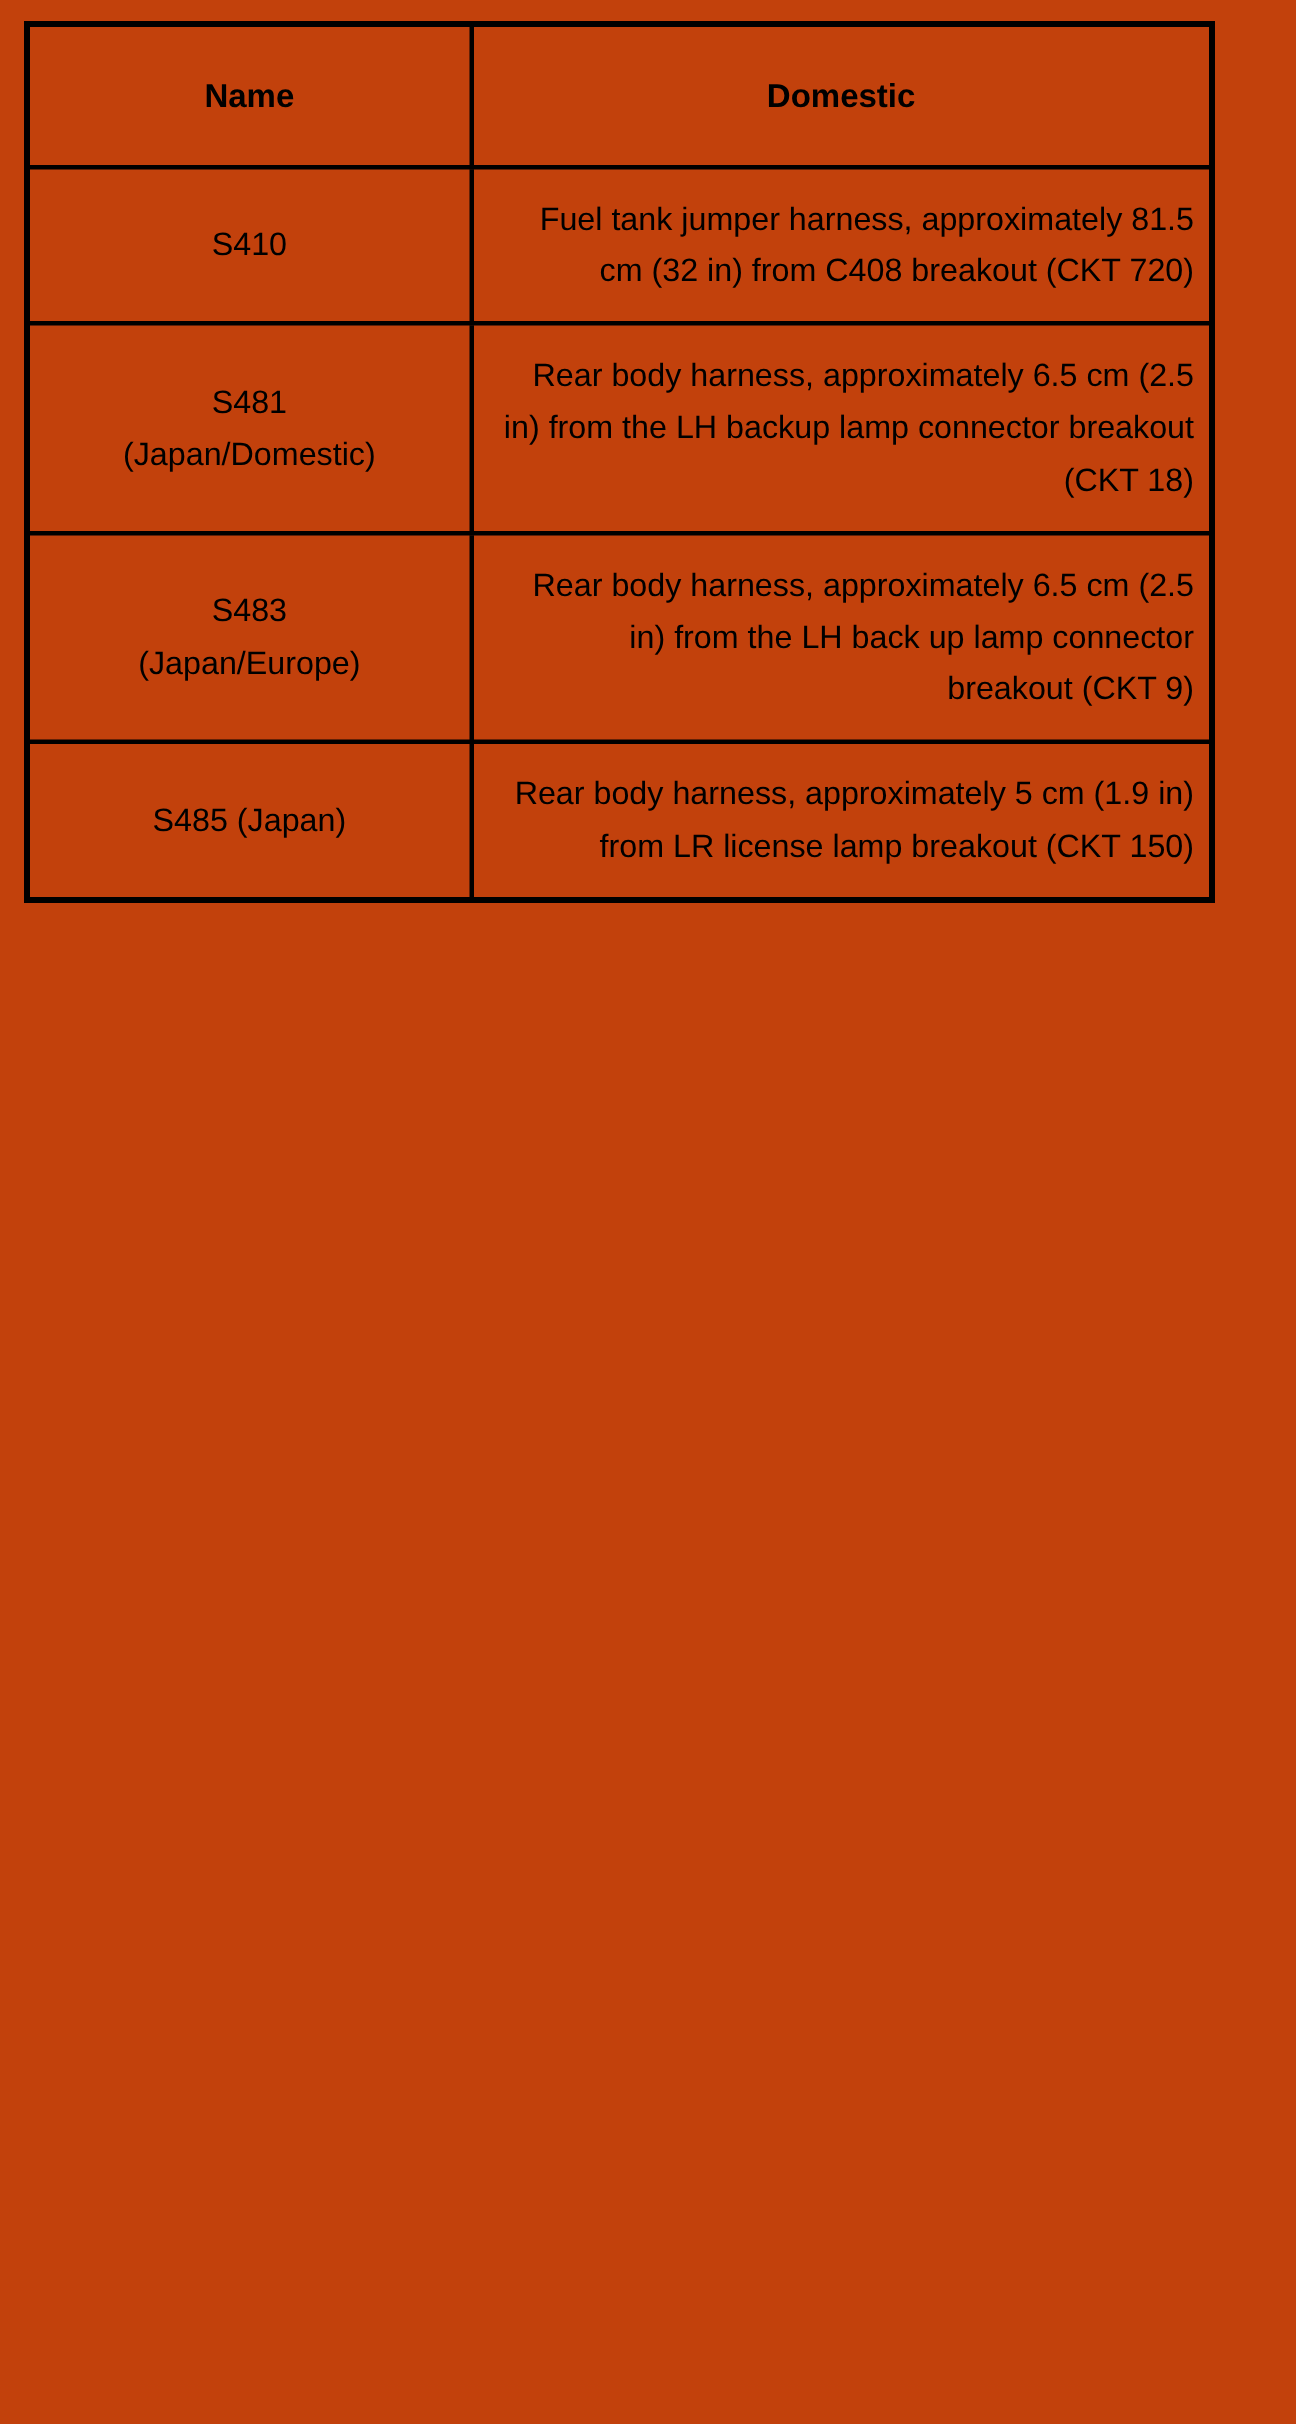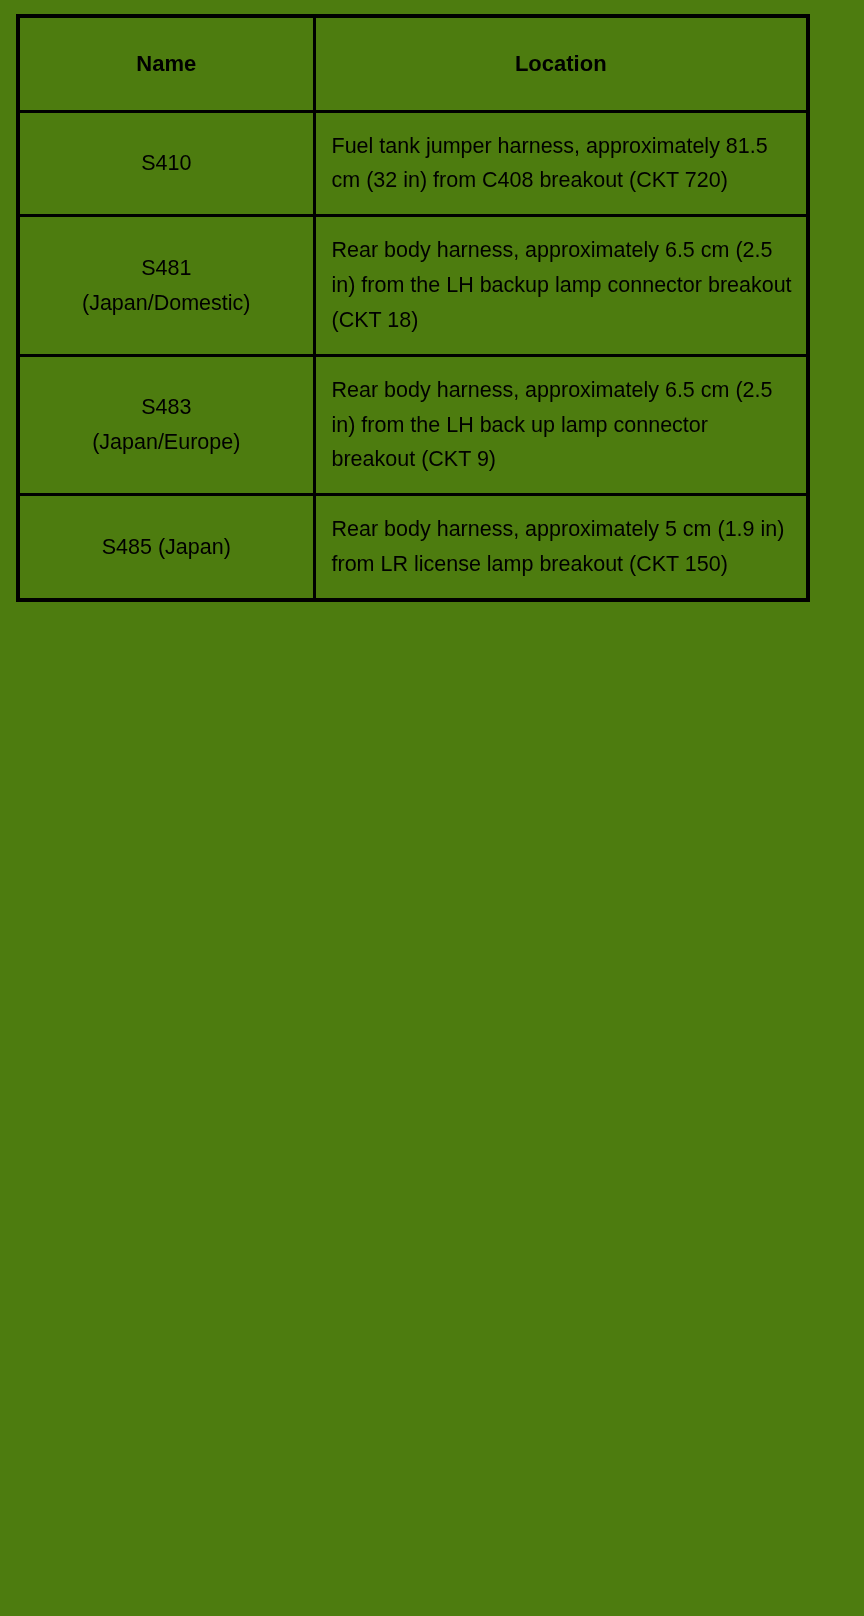--- a/index.html
+++ b/index.html
@@ -12,21 +12,21 @@
     height: 1616px;
     font-family: "Liberation Sans", sans-serif;
     color: #000000;
     overflow: hidden;
   }
   .page {
     box-sizing: border-box;
     width: 864px;
     height: 1616px;
     padding: 14px 44px 0 16px;
-    background: #4d7c0f;
+    background: #c2410c;
   }
   table.splice-table {
     border-collapse: collapse;
     width: 790px;
     table-layout: fixed;
     border: 4px solid #000000;
   }
   table.splice-table col.col-name { width: 296px; }
   table.splice-table col.col-loc  { width: 494px; }
 
@@ -42,38 +42,38 @@
     text-align: center;
     padding: 28px 6px;
     font-size: 22px;
   }
   table.splice-table td.name-cell {
     text-align: center;
     padding: 14px 8px;
     margin-top: 34px;
   }
   table.splice-table td.loc-cell {
-    text-align: left;
+    text-align: right;
     padding: 16px 10px 16px 16px;
   }
   .name-line { display: block; }
 </style>
 </head>
 <body>
 
 <div class="page">
   <table class="splice-table">
     <colgroup>
       <col class="col-name">
       <col class="col-loc">
     </colgroup>
     <thead>
       <tr>
         <th>Name</th>
-        <th>Location</th>
+        <th>Domestic</th>
       </tr>
     </thead>
     <tbody>
       <tr>
         <td class="name-cell">
           <span class="name-line">S410</span>
         </td>
         <td class="loc-cell">Fuel tank jumper harness, approximately 81.5 cm (32 in) from C408 breakout (CKT 720)</td>
       </tr>
       <tr>

